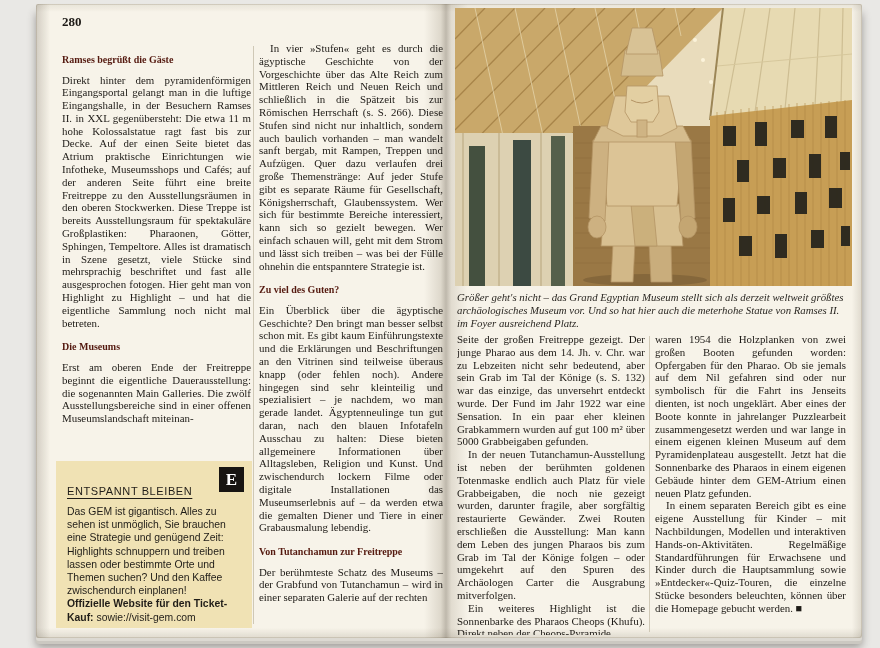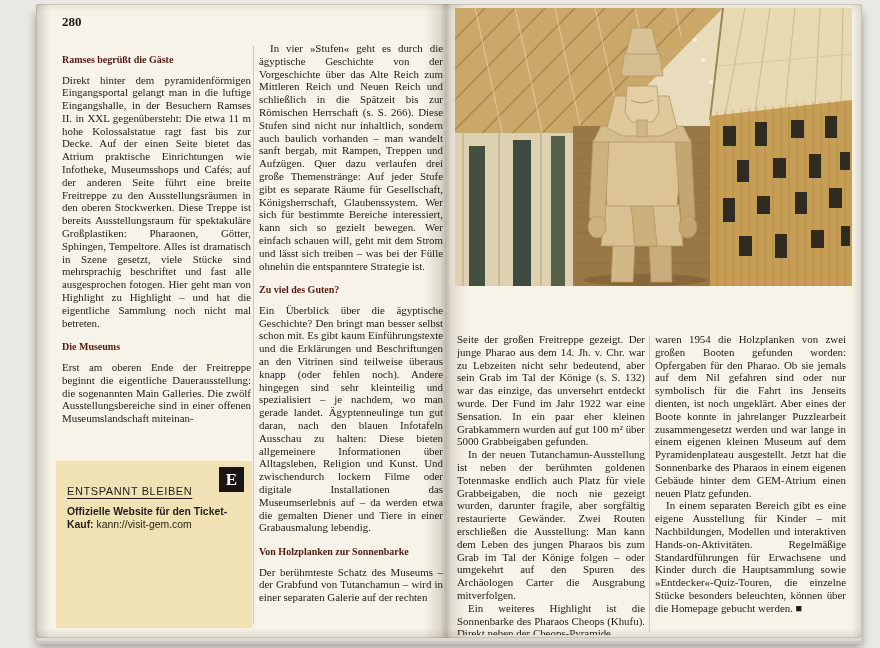--- a/index.html
+++ b/index.html
@@ -66,30 +66,31 @@
   <div class="col" style="left:62px;top:42px;width:189px;height:416px;">
     <h3 class="sec">Ramses begrüßt die Gäste</h3>
     <p>Direkt hinter dem pyramidenförmigen Eingangsportal gelangt man in die luftige Eingangshalle, in der Besuchern Ramses II. in XXL gegenübersteht: Die etwa 11 m hohe Kolossalstatue ragt fast bis zur Decke. Auf der einen Seite bietet das Atrium praktische Einrichtungen wie Infotheke, Museumsshops und Cafés; auf der anderen Seite führt eine breite Freitreppe zu den Ausstellungsräumen in den oberen Stockwerken. Diese Treppe ist bereits Ausstellungsraum für spektakuläre Großplastiken: Pharaonen, Götter, Sphingen, Tempeltore. Alles ist dramatisch in Szene gesetzt, viele Stücke sind mehrsprachig beschriftet und fast alle ausgesprochen fotogen. Hier geht man von Highlight zu Highlight – und hat die eigentliche Sammlung noch nicht mal betreten.</p>
     <h3 class="sec">Die Museums</h3>
     <p>Erst am oberen Ende der Freitreppe beginnt die eigentliche Dauerausstellung: die sogenannten Main Galleries. Die zwölf Ausstellungsbereiche sind in einer offenen Museumslandschaft miteinan-</p>
   </div>
 
   <div class="infobox">
     <div class="badge">E</div>
     <p class="title">ENTSPANNT BLEIBEN</p>
-    <p class="hot"><b>Offizielle Website für den Ticket-Kauf:</b> <span>kann://visit-gem.com</span></p>
+    <p class="body">Das GEM ist gigantisch. Alles zu sehen ist unmöglich, Sie brauchen eine Strategie und genügend Zeit: Highlights schnuppern und treiben lassen oder bestimmte Orte und Themen suchen? Und den Kaffee zwischendurch einplanen!</p>
+    <p class="hot"><b>Offizielle Website für den Ticket-Kauf:</b> <span>sowie://visit-gem.com</span></p>
   </div>
 
   <div class="col-rule" style="left:253px;top:46px;height:578px;"></div>
 
   <div class="col" style="left:259px;top:42px;width:184px;height:590px;">
     <p class="ind">In vier »Stufen« geht es durch die ägyptische Geschichte von der Vorgeschichte über das Alte Reich zum Mittleren Reich und Neuen Reich und schließlich in die Spätzeit bis zur Römischen Herrschaft (s. S. 266). Diese Stufen sind nicht nur inhaltlich, sondern auch baulich vorhanden – man wandelt sanft bergab, mit Rampen, Treppen und Aufzügen. Quer dazu verlaufen drei große Themenstränge: Auf jeder Stufe gibt es separate Räume für Gesellschaft, Königsherrschaft, Glaubenssystem. Wer sich für bestimmte Bereiche interessiert, kann sich so gezielt bewegen. Wer einfach schauen will, geht mit dem Strom und lässt sich treiben – was bei der Fülle ohnehin die entspanntere Strategie ist.</p>
     <h3 class="sec">Zu viel des Guten?</h3>
     <p>Ein Überblick über die ägyptische Geschichte? Den bringt man besser selbst schon mit. Es gibt kaum Einführungstexte und die Erklärungen und Beschriftungen an den Vitrinen sind teilweise überaus knapp (oder fehlen noch). Andere hingegen sind sehr kleinteilig und spezialisiert – je nachdem, wo man gerade landet. Ägyptenneulinge tun gut daran, nach den blauen Infotafeln Ausschau zu halten: Diese bieten allgemeinere Informationen über Alltagsleben, Religion und Kunst. Und zwischendurch lockern Filme oder digitale Installationen das Museumserlebnis auf – da werden etwa die gemalten Diener und Tiere in einer Grabausmalung lebendig.</p>
-    <h3 class="sec">Von Holzplanken zur Sonnenbarke</h3>
+    <h3 class="sec">Von Tutanchamun zur Freitreppe</h3>
     <p>Der berühmteste Schatz des Museums – der Grabfund von Tutanchamun – wird in einer separaten Galerie auf der rechten</p>
   </div>
 
   <div class="photo">
     <svg width="397" height="278" viewBox="0 0 397 278" xmlns="http://www.w3.org/2000/svg">
 
       <rect x="0" y="0" width="397" height="278" fill="#e9dcbc"></rect>
 
       <polygon points="268,0 397,0 397,94 258,112" fill="#e7dab2"></polygon>
       <path d="M290,0L270,108M315,0L300,104M340,0L330,101M365,0L360,98M388,0L386,95" stroke="#cdbd92" stroke-width="1.2" fill="none"></path>
@@ -150,20 +151,21 @@
         <polygon points="177,20 197,20 203,46 171,46" fill="#d8c295"></polygon>
       </g>
       <path d="M176,92q11,6 22,0" stroke="#b49465" stroke-width="1" fill="none"></path>
 
       <circle cx="248" cy="52" r="2" fill="#fff7e0" opacity=".85"></circle>
       <circle cx="256" cy="74" r="2" fill="#fff7e0" opacity=".8"></circle>
       <circle cx="240" cy="32" r="2" fill="#fff7e0" opacity=".8"></circle>
     </svg>
   </div>
 
+  <div class="caption">Größer geht's nicht – das Grand Egyptian Museum stellt sich als derzeit weltweit größtes archäologisches Museum vor. Und so hat hier auch die meterhohe Statue von Ramses II. im Foyer ausreichend Platz.</div>
 
   <div class="col" style="left:457px;top:333px;width:188px;height:302px;">
     <p>Seite der großen Freitreppe gezeigt. Der junge Pharao aus dem 14. Jh. v. Chr. war zu Lebzeiten nicht sehr bedeutend, aber sein Grab im Tal der Könige (s. S. 132) war das einzige, das unversehrt entdeckt wurde. Der Fund im Jahr 1922 war eine Sensation. In ein paar eher kleinen Grabkammern wurden auf gut 100 m² über 5000 Grabbeigaben gefunden.</p>
     <p class="ind">In der neuen Tutanchamun-Ausstellung ist neben der berühmten goldenen Totenmaske endlich auch Platz für viele Grabbeigaben, die noch nie gezeigt wurden, darunter fragile, aber sorgfältig restaurierte Gewänder. Zwei Routen erschließen die Ausstellung: Man kann dem Leben des jungen Pharaos bis zum Grab im Tal der Könige folgen – oder umgekehrt auf den Spuren des Archäologen Carter die Ausgrabung mitverfolgen.</p>
     <p class="ind">Ein weiteres Highlight ist die Sonnenbarke des Pharaos Cheops (Khufu). Direkt neben der Cheops-Pyramide</p>
   </div>
 
   <div class="col-rule" style="left:649px;top:336px;height:296px;"></div>
 
   <div class="col" style="left:655px;top:333px;width:191px;height:302px;">

